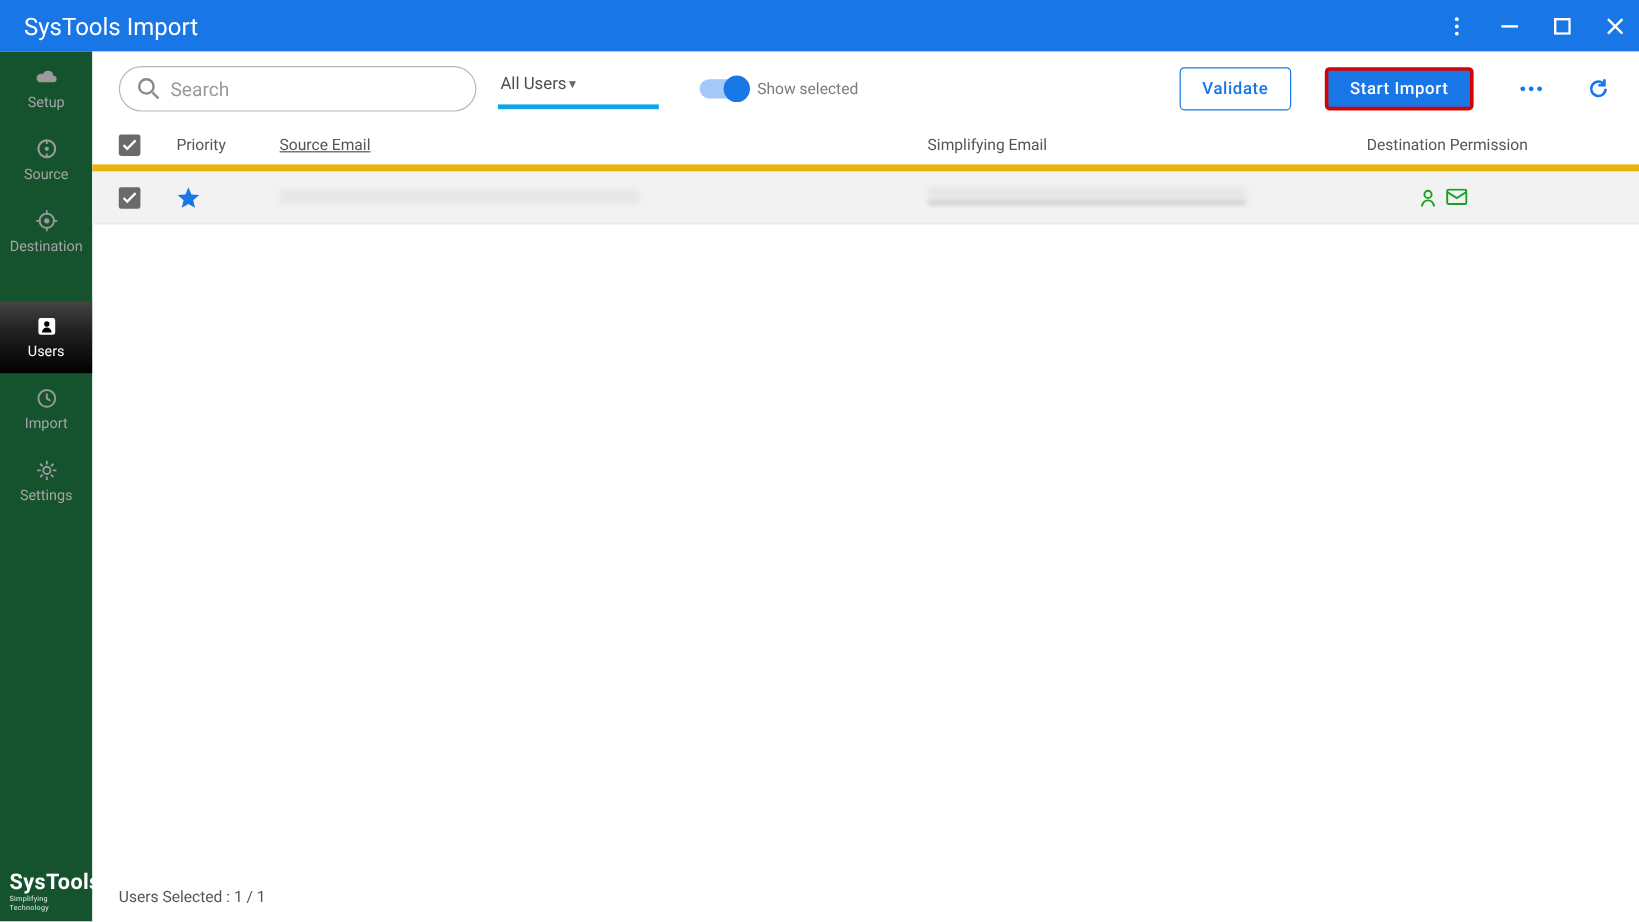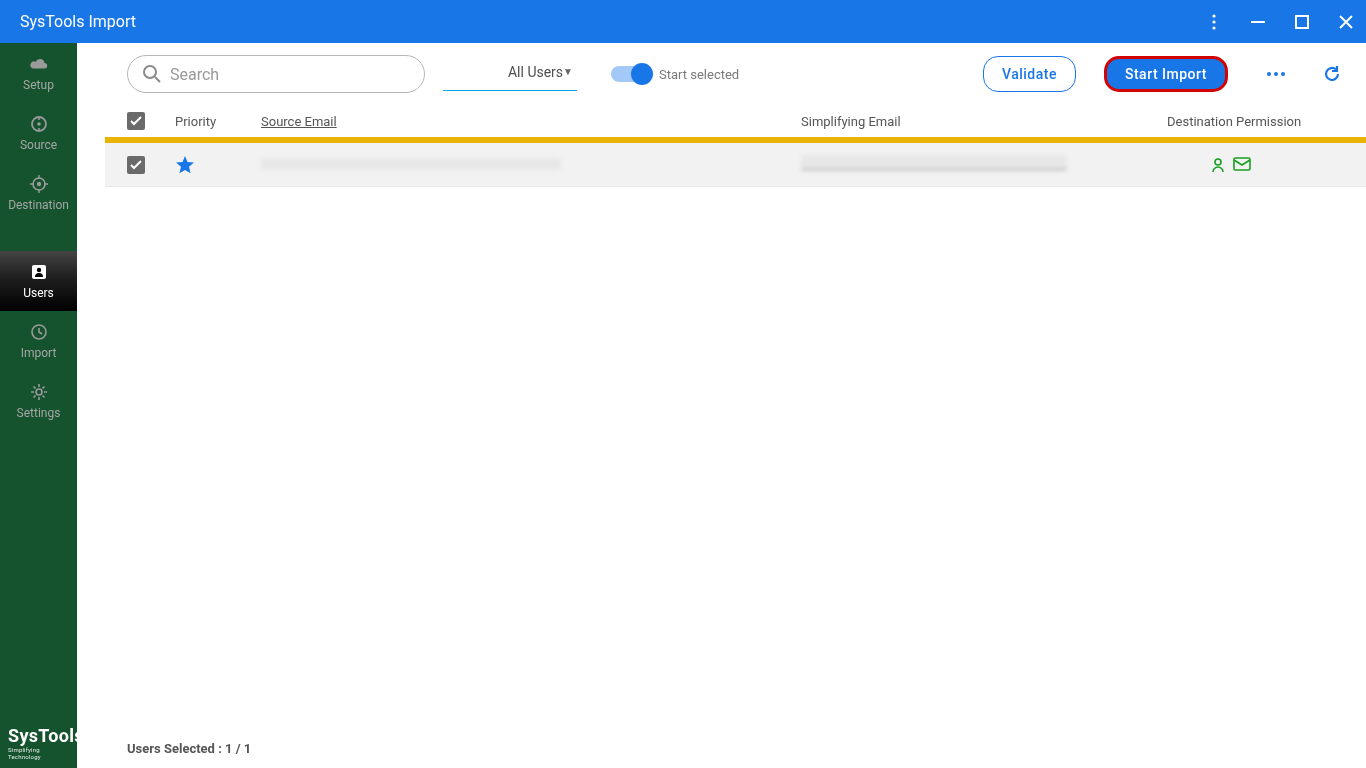--- a/index.html
+++ b/index.html
@@ -1,20 +1,20 @@
 <!DOCTYPE html>
 <html><head>
 <meta charset="utf-8">
 <style>
 * { margin:0; padding:0; box-sizing:border-box; font-family:Roboto,Arial,sans-serif; }
 body { width:1366px; height:768px; overflow:hidden; background:#fff; }
 
 
 .titlebar { height:43px; background:#1976e7; color:#fff; display:flex; align-items:center; padding:0 12px 0 20px; }
-.titlebar .title { font-size:16px; font-weight:400; flex:1; }
+.titlebar .title { font-size:20px; font-weight:400; flex:1; }
 .titlebar .win-btns { display:flex; gap:28px; align-items:center; }
 .titlebar .win-btn { width:16px; height:16px; display:flex; align-items:center; justify-content:center; cursor:pointer; }
 
 
 .container { display:flex; height:725px; }
 
 
 .sidebar { width:77px; background:#14532d; display:flex; flex-direction:column; color:#a5a5a5; }
 .side-item { height:60px; display:flex; flex-direction:column; align-items:center; justify-content:center; gap:4px; cursor:pointer; font-size:12px; }
 .side-item.active { background:linear-gradient(180deg,#444 0%, #222 40%,#000 100%); color:#fff;margin-top:28px; }
@@ -22,38 +22,38 @@
 .side-spacer { flex:1; }
 .side-bottom { padding-bottom:6px; }
 .side-logo { padding:6px 8px 8px 8px; color:#fff; }
 .side-logo .brand { font-size:18px; font-weight:700; letter-spacing:0.3px; position:relative; display:inline-block; }
 .side-logo .brand sup{ font-size:7px; position:absolute; top:-2px; right:-6px; }
 .side-logo .tag { font-size:6px; letter-spacing:0.2px; opacity:0.9; }
 .activate-dot { position:relative; }
 .activate-dot::before { content:''; position:absolute; left:-14px; top:2px; width:14px; height:14px; border-radius:50%; background:#2ecc40; }
 
 
-.main { flex:1; display:flex; flex-direction:column; background:#fff;margin-left:28px; }
+.main { flex:1; display:flex; flex-direction:column; background:#fff; }
 
 
 .toolbar { height:62px; display:flex; align-items:center; padding:0 22px; gap:18px; }
 .search-box { width:298px; height:38px; border:1px solid #b7b7b7; border-radius:19px; display:flex; align-items:center; padding:0 14px; gap:8px; }
 .search-box input { border:none; outline:none; font-size:16px; flex:1; color:#555; }
 .search-box input::placeholder { color:#9a9a9a; }
 
-.dropdown { width:134px; height:34px; border:none; border-bottom:1px solid #0ea5e9; display:flex; align-items:center; justify-content:flex-end; font-size:14px; color:#4f4f4f; padding:0 4px 4px 2px; cursor:pointer; }
+.dropdown { width:134px; height:34px; border:none; border-bottom:4px solid #0ea5e9; display:flex; align-items:center; justify-content:flex-start; font-size:14px; color:#4f4f4f; padding:0 4px 4px 2px; cursor:pointer; }
 .dropdown .arrow { font-size:10px; color:#666; }
 
 .toggle-wrap{ display:flex; align-items:center; gap:8px; margin-left:16px;}
 .toggle { width:40px; height:16px; background:#a4c8f7; border-radius:10px; position:relative; cursor:pointer; }
 .toggle .knob { position:absolute; right:-2px; top:-3px; width:22px; height:22px; border-radius:50%; background:#1976e7; }
 .toggle-label { font-size:13px; color:#7a7a7a; }
 
 .tool-spacer { flex:1; }
-.btn { height:36px; padding:0 18px; border-radius:15px; font-size:14px; font-weight:500; letter-spacing:0.5px; cursor:pointer; display:flex; align-items:center; }
+.btn { height:36px; padding:0 18px; border-radius:4px; font-size:14px; font-weight:500; letter-spacing:0.5px; cursor:pointer; display:flex; align-items:center; }
 .btn-outline { border:1px solid #1976e7; color:#1976e7; background:#fff; }
 .btn-primary { border:3px solid #d40303; background:#1976e7; color:#fff; }
 .icon-btn { width:24px; height:24px; display:flex; align-items:center; justify-content:center; cursor:pointer; color:#1976e7; }
 
 
 .thead { height:38px; display:flex; align-items:center; padding:0 22px; font-size:13px; color:#555; border-bottom:6px solid #eab308; gap:0; }
 .col-check{ width:48px; display:flex; }
 .col-priority{ width:86px; }
 .col-source{ width:540px;text-decoration:underline; }
 .col-dest{ width:366px; }
@@ -61,21 +61,21 @@
 
 .row { height:44px; display:flex; align-items:center; padding:0 22px; background:#f2f2f2; border-bottom:1px solid #e8e8e8; }
 .checkbox { width:18px; height:18px; background:#6a6a6a; border-radius:2px; display:flex; align-items:center; justify-content:center; cursor:pointer; }
 .star { color:#1976e7; }
 .blur-text { display:inline-block; height:12px; background:#e7e7e7; border-radius:3px; filter:blur(2px); }
 .blur-a { width:300px; }
 .blur-b { width:266px; border-bottom:1px solid #888; padding-bottom:3px; height:15px;}
 .perm-icons { display:flex; gap:6px; color:#17a020; margin-left:44px;}
 
 
-.footer { height:40px; border-top:0; display:flex; align-items:center; padding:0 22px; font-size:13px; color:#555; margin-top:auto;font-weight:bold; }
+.footer { height:40px; border-top:0; display:flex; align-items:center; padding:0 22px; font-size:13px; color:#555; margin-top:auto; }
 
 svg { display:block; }
 </style>
 </head>
 <body>
 
 <div class="titlebar">
   <div class="title">SysTools Import</div>
   <div class="win-btns">
     <div class="win-btn">
@@ -184,21 +184,21 @@
         <input type="text" placeholder="Search" style="">
       </div>
       <div class="dropdown">
         <span>All Users</span>
         <span class="arrow">▼</span>
       </div>
       <div class="toggle-wrap">
         <div class="toggle">
             <div class="knob"></div>
           </div>
-        <span class="toggle-label">Start selected</span>
+        <span class="toggle-label">Show selected</span>
       </div>
       <div class="tool-spacer"></div>
       <div class="btn btn-outline">
           <span>Validate</span>
         </div>
       <div class="btn btn-primary" style="margin-left:10px">
           <span>Start Import</span>
         </div>
       <div class="icon-btn" style="margin-left:18px">
         <svg width="20" height="6" viewBox="0 0 20 6">

